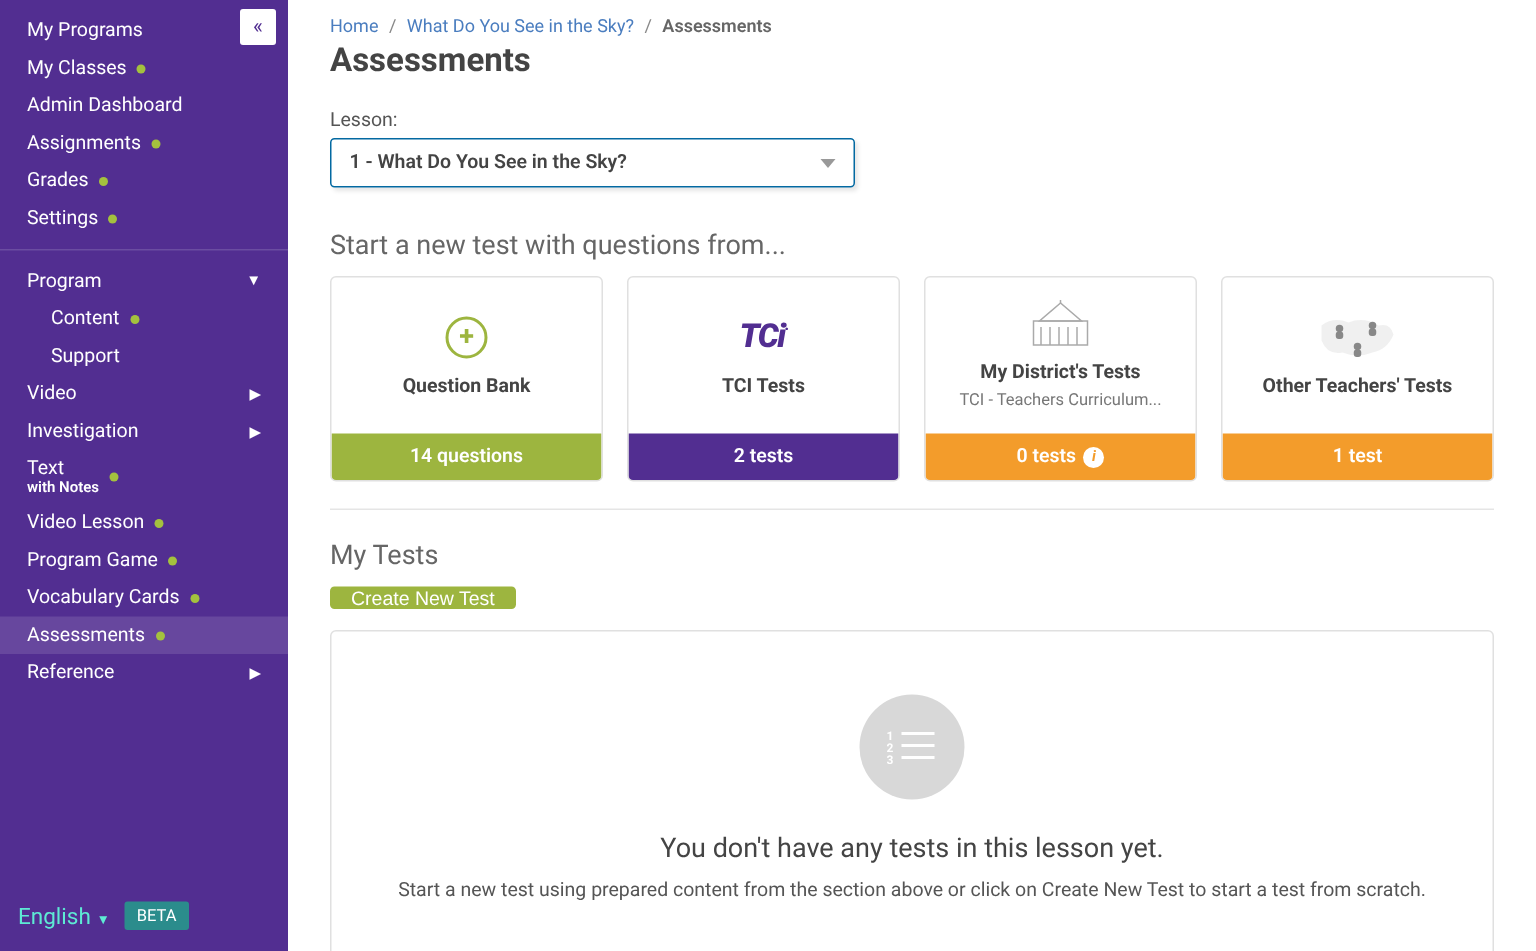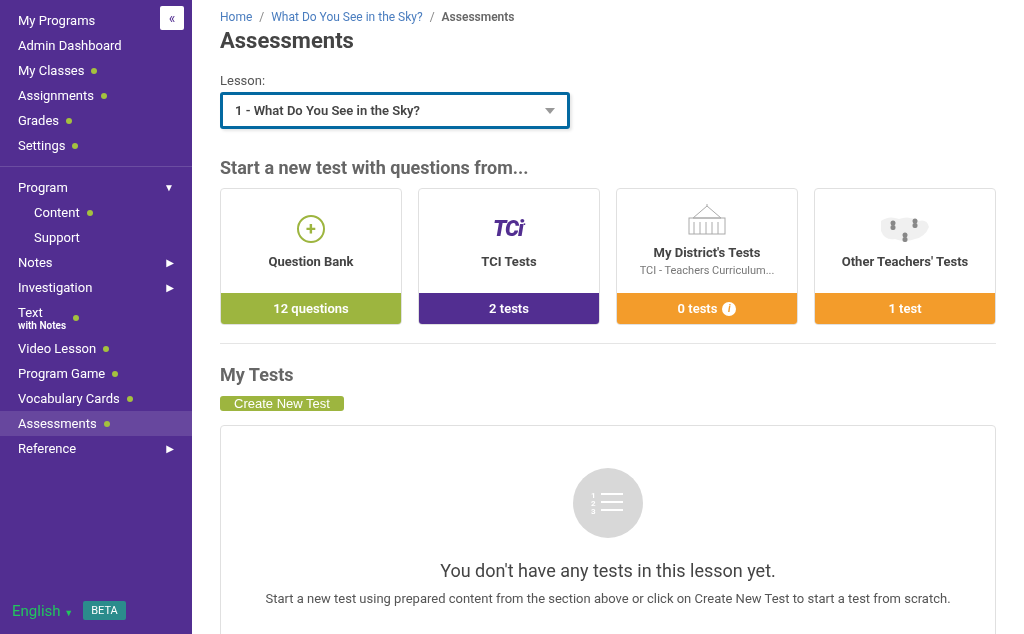--- a/index.html
+++ b/index.html
@@ -12,36 +12,36 @@
     .nav-section { padding-top: 8px; }
     .nav-section.secondary { border-top: 1px solid rgba(255,255,255,0.15); margin-top: 8px; }
     .nav-item { padding: 5px 18px; font-size: 13px; color: #fff; cursor: pointer; display: flex; align-items: center; justify-content: space-between; }
     .nav-item.active { background: rgba(255,255,255,0.12); }
     .nav-item .label-wrap { display: flex; align-items: center; gap: 7px; }
     .nav-item .sub-label { font-size: 10px; display: block; font-weight: 600; }
     .nav-item.indented { padding-left: 34px; }
     .dot { width: 6px; height: 6px; background: #a4c13e; border-radius: 50%; display: inline-block; }
     .chev { font-size: 10px; }
     .sidebar-footer { margin-top: auto; padding: 14px 12px; display: flex; align-items: center; gap: 10px; }
-    .lang-sel { font-size: 15px; color: #22c55e; cursor: pointer; }
+    .lang-sel { font-size: 15px; color: #5eead4; cursor: pointer; }
     .beta { background: #2b8c8c; color: #fff; font-size: 11px; padding: 3px 8px; border-radius: 2px; font-weight: 400; }
 
     
     .main { flex: 1; padding: 10px 28px 20px 28px; overflow-y: auto; }
     .breadcrumb { font-size: 12px; color: #4a7dbf; margin-bottom: 4px; }
     .breadcrumb span { color: #4a7dbf; cursor: pointer; }
     .breadcrumb .sep { color: #888; margin: 0 4px; }
     .breadcrumb .current { color: #666; font-weight: 600; }
     .page-title { font-size: 22px; font-weight: 700; color: #444; margin-bottom: 20px; }
 
     .lesson-label { font-size: 13px; color: #555; margin-bottom: 4px; }
-    .dropdown { width: 350px; border: 3px solid #0369a1; border-radius: 3px; padding: 8px 12px; display: flex; justify-content: space-between; align-items: center; cursor: pointer; font-size: 13px; font-weight: 600; color: #444; box-shadow: 2px 2px 3px rgba(0,0,0,0.1); margin-bottom: 28px; }
+    .dropdown { width: 350px; border: 1px solid #0369a1; border-radius: 3px; padding: 8px 12px; display: flex; justify-content: space-between; align-items: center; cursor: pointer; font-size: 13px; font-weight: 600; color: #444; box-shadow: 2px 2px 3px rgba(0,0,0,0.1); margin-bottom: 28px; }
     .dropdown-arrow { width: 0; height: 0; border-left: 5px solid transparent; border-right: 5px solid transparent; border-top: 6px solid #999; }
 
-    .section-title { font-size: 18px; color: #666; font-weight: 700; margin-bottom: 10px; margin-top: 18px; }
+    .section-title { font-size: 18px; color: #666; font-weight: 400; margin-bottom: 10px; margin-top: 18px; }
 
     .cards { display: flex; gap: 16px; margin-bottom: 18px; }
     .card { flex: 1; border: 1px solid #e0e0e0; border-radius: 4px; display: flex; flex-direction: column; overflow: hidden; cursor: pointer; }
     .card-body { flex: 1; display: flex; flex-direction: column; align-items: center; justify-content: center; padding: 14px 8px 16px; gap: 8px; min-height: 88px; }
     .card-icon { height: 34px; display: flex; align-items: center; justify-content: center; }
     .card-title { font-size: 13px; font-weight: 700; color: #444; text-align: center; }
     .card-subtitle { font-size: 11px; color: #777; text-align: center; margin-top: -4px; }
     .card-footer { text-align: center; padding: 8px 0; font-size: 13px; font-weight: 600; color: #fff; display: flex; align-items: center; justify-content: center; gap: 5px; }
     .cf-green { background: #9db53f; }
     .cf-purple { background: #522e91; }
@@ -71,31 +71,31 @@
     </div>
 
     <div class="nav-section">
       <div class="nav-item">
         <span class="label-wrap">
             <span>My Programs</span>
           </span>
       </div>
       <div class="nav-item">
         <span class="label-wrap">
+            <span>My Classes</span>
+            <span class="dot"></span>
+          </span>
+      </div>
+      <div class="nav-item">
+        <span class="label-wrap">
             <span>Admin Dashboard</span>
           </span>
       </div>
       <div class="nav-item">
         <span class="label-wrap">
-            <span>My Classes</span>
-            <span class="dot"></span>
-          </span>
-      </div>
-      <div class="nav-item">
-        <span class="label-wrap">
             <span>Assignments</span>
             <span class="dot"></span>
           </span>
       </div>
       <div class="nav-item">
         <span class="label-wrap">
             <span>Grades</span>
             <span class="dot"></span>
           </span>
       </div>
@@ -121,21 +121,21 @@
           </span>
       </div>
       <div class="nav-item indented">
         <span class="label-wrap">
             <span>Support</span>
           </span>
       </div>
 
       <div class="nav-item">
         <span class="label-wrap">
-            <span>Notes</span>
+            <span>Video</span>
           </span>
         <span class="chev">▶</span>
       </div>
       <div class="nav-item">
         <span class="label-wrap">
             <span>Investigation</span>
           </span>
         <span class="chev">▶</span>
       </div>
       <div class="nav-item">
@@ -208,21 +208,21 @@
 
     <div class="cards">
       <div class="card">
         <div class="card-body">
           <div class="card-icon">
               <div class="plus-circle">+</div>
             </div>
           <div class="card-title">Question Bank</div>
         </div>
         <div class="card-footer cf-green">
-            <span>12 questions</span>
+            <span>14 questions</span>
           </div>
       </div>
 
       <div class="card">
         <div class="card-body">
           <div class="card-icon">
               <span class="tci-logo">TCi<span class="dot-i">.</span></span>
             </div>
           <div class="card-title">TCI Tests</div>
         </div>

